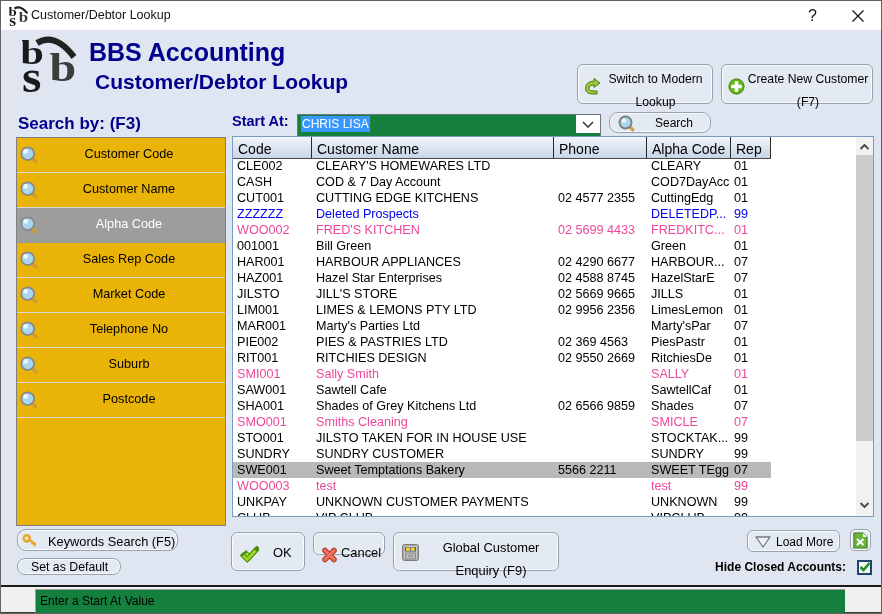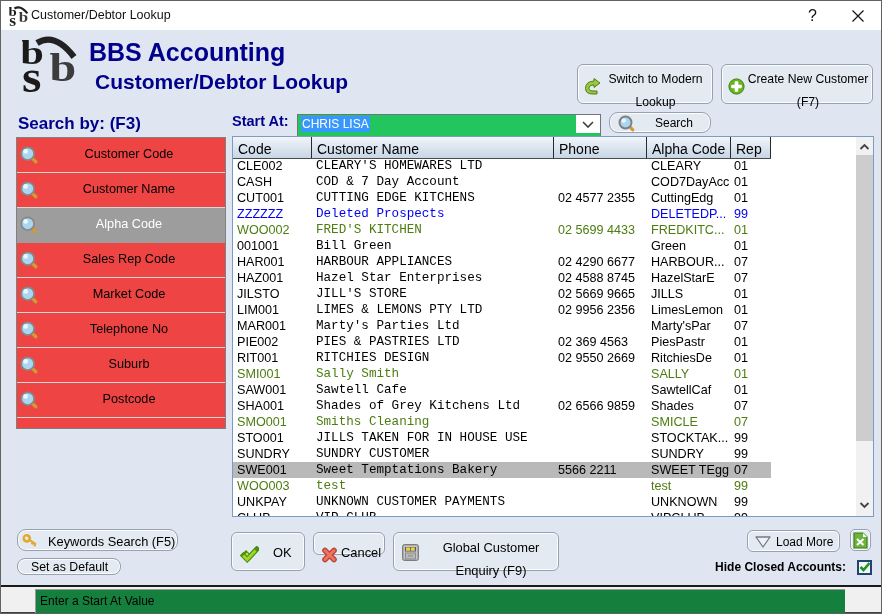--- a/index.html
+++ b/index.html
@@ -15,42 +15,42 @@
 #h2 { position:absolute; left:95px; top:70px; font-size:21px; }
 #searchby { position:absolute; left:18px; top:114px; font-size:17px; }
 #startat { position:absolute; left:232px; top:113px; font-size:14.5px; }
 
 .btn { position:absolute; background:#e4eaf2; border:1px solid #97a1af; border-radius:6px; color:#000;
   box-shadow:inset 0 0 0 1px #fbfcfd; }
 .bl { font-size:12.2px; line-height:23px; text-align:center; }
 #btnswitch { left:577px; top:64px; width:136px; height:40px; }
 #btncreate { left:721px; top:64px; width:152px; height:40px; }
 
-#leftlist { position:absolute; left:16px; top:137px; width:210px; height:292px; background:#ef4444; border:1px solid #808080; }
+#leftlist { position:absolute; left:16px; top:137px; width:210px; height:389px; background:#eab308; border:1px solid #808080; }
 .lrow { position:relative; height:35px; border-bottom:1px solid #d8d8d8; }
 .lrow .ltxt { position:absolute; left:16px; right:0; top:0; bottom:0; text-align:center; line-height:33px; font-size:12.7px; color:#000; }
 .lrow.sel { background:#9d9d9d; border-bottom:1px solid #9d9d9d; }
 .lrow.sel .ltxt { color:#fff; }
 .lrow svg { position:absolute; left:2px; top:7px; }
 
-#combo { position:absolute; left:297px; top:114px; width:304px; height:36px; background:#22c55e; border:1px solid #70757d; }
+#combo { position:absolute; left:297px; top:114px; width:304px; height:36px; background:#15803d; border:1px solid #70757d; }
 #combosel { position:absolute; left:3px; top:1px; background:#3897fd; color:#fff; font-size:12px; line-height:16px; padding:0 1px; }
 #combodrop { position:absolute; right:0; top:0; width:24px; height:18px; background:#ffffff; }
 #btnsearch { left:609px; top:112px; width:102px; height:21px; border-radius:9px; }
 #btnsearch span { position:absolute; left:45px; top:3px; font-size:12px; }
 
 #tbl { position:absolute; left:232px; top:136px; width:642px; height:381px; background:#fff; border:1px solid #7a9cc0; overflow:hidden; }
 #thead { position:absolute; left:0; top:0; height:22px; width:538px; background:linear-gradient(#f2f5fa,#c7d5e6); border-bottom:1px solid #4a4a4a; }
 .hcell { position:absolute; top:0; height:21px; font-size:14px; color:#000; padding:4px 0 0 5px; border-right:1px solid #2a2a2a; }
 #rows { position:absolute; left:0; top:21.1px; width:622px; }
 .r { position:relative; height:16.03px; white-space:nowrap; }
 .r div { position:absolute; top:0; font-size:12.6px; line-height:16px; color:#000; }
-.c0 { left:4px; } .c1 { left:83px;font-family:Liberation Mono, monospace; } .c2 { left:325px; } .c3 { left:418px; } .c4 { left:501px;text-align:right; }
+.c0 { left:4px; } .c1 { left:83px; } .c2 { left:325px; } .c3 { left:418px; } .c4 { left:501px;text-align:right; }
 .r.blue div { color:#0000ee; }
-.r.mag div { color:#4d7c0f; }
+.r.mag div { color:#ec4899; }
 .r.sel { background:#b9b9b9; width:538px; }
 #sbar { position:absolute; right:0; top:0; width:17px; height:379px; background:#f1f1f1; }
 #sthumb { position:absolute; left:0; top:18px; width:17px; height:286px; background:#cdcdcd; }
 
 #btnkeywords { left:17px; top:529px; width:161px; height:22px; border-radius:9px;text-align:right; }
 #btnkeywords span { position:absolute; left:30px; top:4px; font-size:12.8px; white-space:nowrap; }
 #btnsetdef { left:17px; top:558px; width:104px; height:17px; border-radius:8px; }
 #btnsetdef span { position:absolute; left:13px; top:1px; font-size:12.3px; }
 #btnok { left:231px; top:532px; width:74px; height:39px; }
 #btnok span { position:absolute; left:41px; top:12px; font-size:12.9px; }
@@ -320,21 +320,21 @@
         </div>
         <div class="r mag">
           <div class="c0">SMO001</div>
           <div class="c1">Smiths Cleaning</div>
           <div class="c2"></div>
           <div class="c3">SMICLE</div>
           <div class="c4">07</div>
         </div>
         <div class="r">
           <div class="c0">STO001</div>
-          <div class="c1">JILLS TAKEN FOR IN HOUSE USE</div>
+          <div class="c1">JILSTO TAKEN FOR IN HOUSE USE</div>
           <div class="c2"></div>
           <div class="c3">STOCKTAK...</div>
           <div class="c4">99</div>
         </div>
         <div class="r">
           <div class="c0">SUNDRY</div>
           <div class="c1">SUNDRY CUSTOMER</div>
           <div class="c2"></div>
           <div class="c3">SUNDRY</div>
           <div class="c4">99</div>

